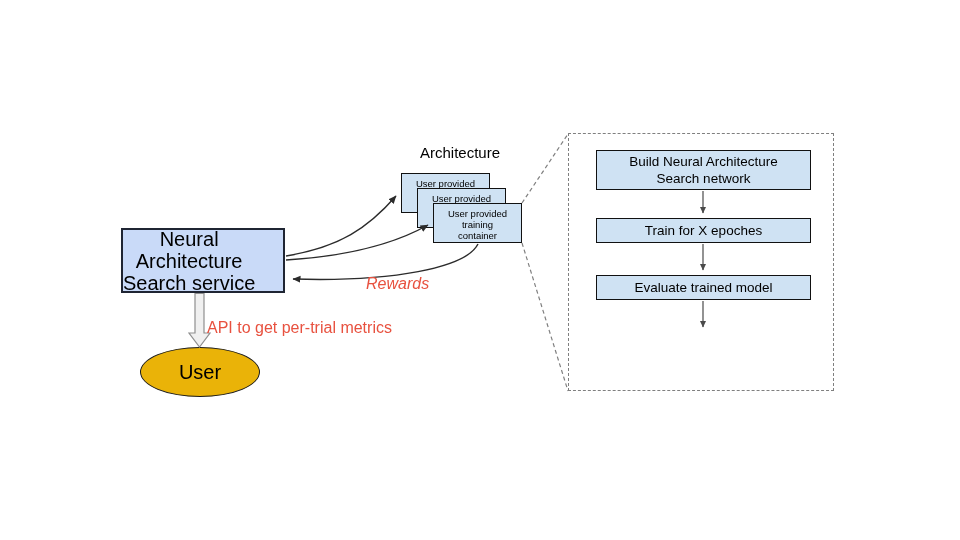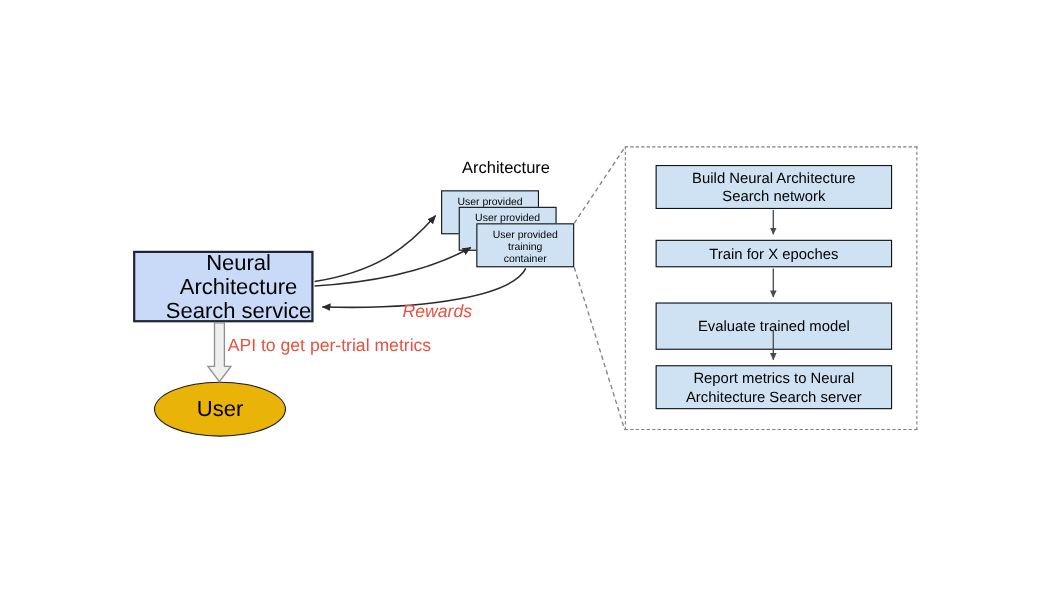--- a/index.html
+++ b/index.html
@@ -7,21 +7,21 @@
     position:relative;width:960px;height:540px;background:#ffffff;overflow:hidden;
     font-family:"Liberation Sans",sans-serif;color:#000;
   }
   .abs{position:absolute;box-sizing:border-box;}
   .pre{white-space:pre-line;}
 
   
   .service-box{
     left:121px;top:228px;width:164px;height:65px;
     background:#c9daf8;border:2px solid #1f2533;
-    display:flex;align-items:center;justify-content:flex-end;text-align:center;
+    display:flex;align-items:center;justify-content:flex-start;text-align:center;
     font-size:20px;line-height:22px;z-index:2;
   }
 
   
   .orch-title{left:400px;top:144px;width:120px;text-align:center;font-size:15px;z-index:2;}
   .stack-box{
     width:89px;height:40px;background:#cfe2f3;border:1.4px solid #111;
     display:flex;align-items:flex-start;justify-content:center;text-align:center;
     font-size:9.5px;line-height:11px;padding-top:4px;z-index:2;
   }
@@ -34,35 +34,35 @@
     left:568px;top:133px;width:266px;height:258px;
     border:1.5px dashed #7f7f7f;background:#fff;z-index:1;
   }
   .flow-box{
     left:596px;width:215px;background:#cfe2f3;border:1.4px solid #111;
     display:flex;align-items:center;justify-content:center;text-align:center;
     font-size:13.5px;line-height:17.5px;z-index:2;
   }
   .fb1{top:150px;height:40px;}
   .fb2{top:218px;height:25px;}
-  .fb3{top:275px;height:43px;}
+  .fb3{top:275px;height:25px;}
   .fb4{top:332px;height:40px;}
 
   
   .user-ellipse{
     left:140px;top:347px;width:120px;height:50px;border-radius:50%;
     background:#eab308;border:1.6px solid #1b1b1b;
     display:flex;align-items:center;justify-content:center;font-size:20px;z-index:2;
   }
 
   
   .red-label{color:#e8513f;font-size:16px;line-height:16.5px;z-index:6;}
   .lbl-suggested{left:298px;top:186px;}
   .lbl-rewards{left:366px;top:276px;font-style:italic;}
-  .lbl-api{left:207px;top:307px;}
+  .lbl-api{left:207px;top:320px;}
 
   
   .connector-layer{left:0;top:0;width:960px;height:540px;z-index:4;pointer-events:none;}
 </style>
 </head>
 <body>
 
 <div id="stage">
 
   <div class="abs service-box">
@@ -94,24 +94,20 @@
   <div class="abs flow-box fb2">
     <span class="pre">Train for X epoches</span>
   </div>
   <div class="abs flow-box fb1">
     <span class="pre">Build Neural Architecture
 Search network</span>
   </div>
   <div class="abs flow-box fb3">
     <span class="pre">Evaluate trained model</span>
   </div>
-  <div class="abs flow-box fb4">
-    <span class="pre">Report metrics to Neural
-Architecture Search server</span>
-  </div>
 
   <div class="abs user-ellipse">
     <span>User</span>
   </div>
 
   <div class="abs red-label lbl-rewards">Rewards</div>
   <div class="abs red-label lbl-api">API to get per-trial metrics</div>
 
   <svg class="abs connector-layer" viewBox="0 0 960 540" xmlns="http://www.w3.org/2000/svg">
     <defs>

